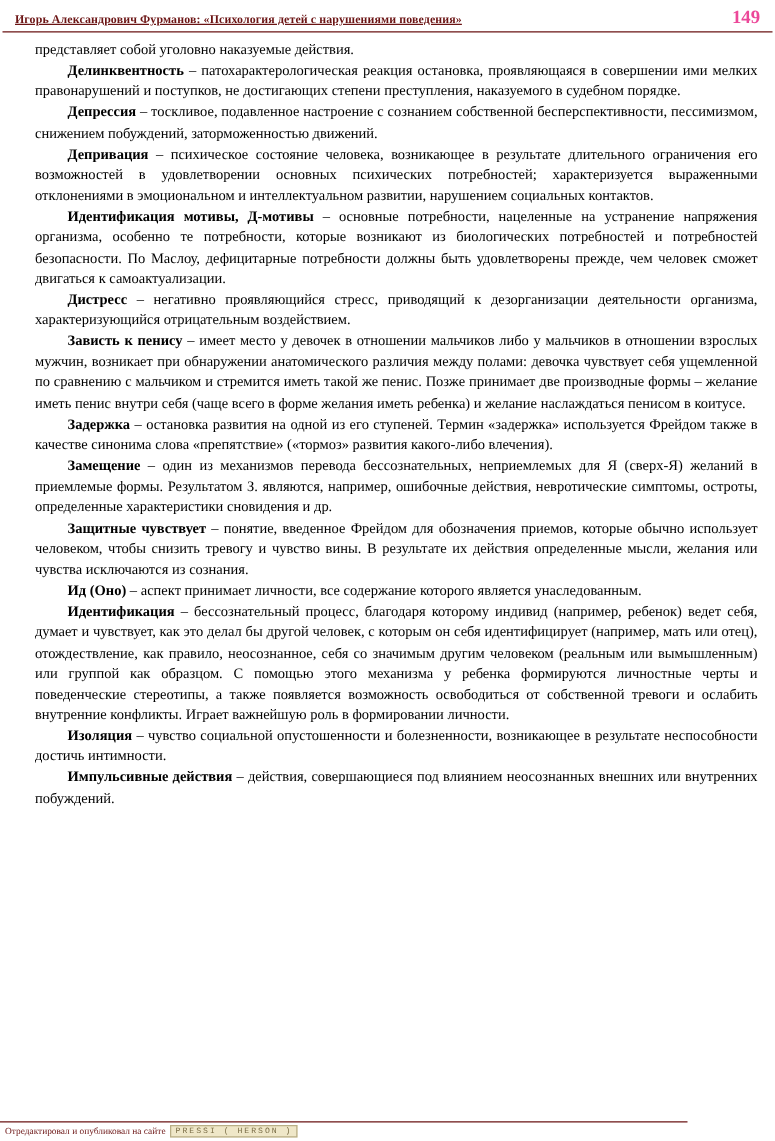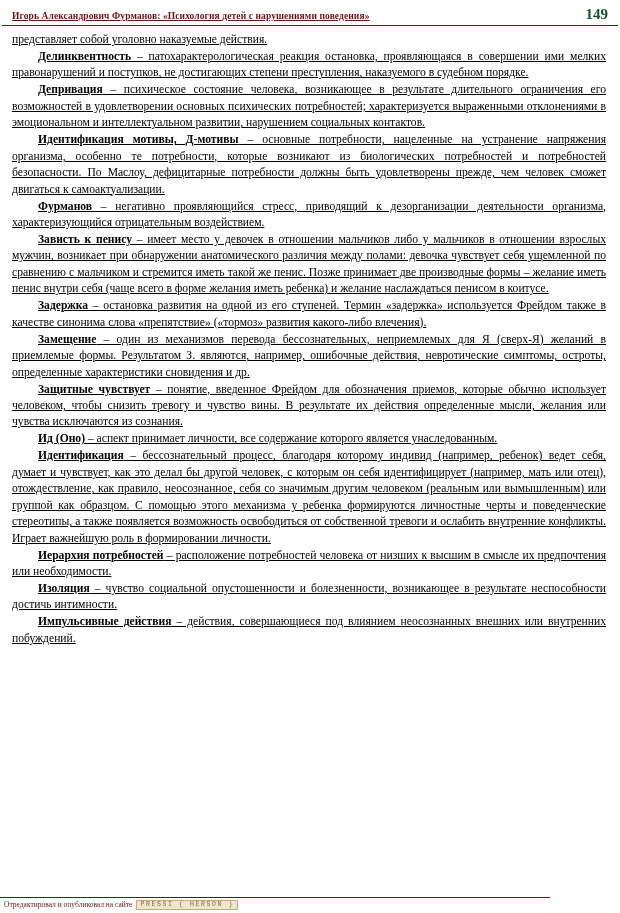--- a/index.html
+++ b/index.html
@@ -36,29 +36,28 @@
     font-weight: bold;
     color: #6b1414;
     letter-spacing: 0.1px;
     line-height: 1.1;
     text-decoration: underline;
   }
   .header-page {
     font-family: "Liberation Serif", serif;
     font-size: 15px;
     font-weight: bold;
-    color: #14532d;
+    color: #ec4899;
     padding-left: 8px;
   }
   .content {
-    padding: 6px 14px 0 12px;
+    padding: 6px 14px 0 28px;
     font-size: 11.6px;
     line-height: 1.42;
     text-align: justify;
-    text-decoration: underline;
   }
   .para {
     margin: 0 0 0.5px 0;
     text-indent: 26px;
     text-align: justify;
     hyphens: auto;
   }
   .para.noindent {
     text-indent: 0;
   }
@@ -102,30 +101,30 @@
 <div class="page">
 
   <div class="header">
     <div class="header-title">Игорь Александрович Фурманов: «Психология детей с нарушениями поведения»</div>
     <div class="header-page">149</div>
   </div>
 
   <div class="content">
       <div class="para noindent"><span>представляет собой уголовно наказуемые действия.</span></div>
       <div class="para"><span class="term">Делинквентность</span><span> – патохарактерологическая реакция остановка, проявляющаяся в совершении ими мелких правонарушений и поступков, не достигающих степени преступления, наказуемого в судебном порядке.</span></div>
+      <div class="para"><span class="term">Депрессия</span><span> – тоскливое, подавленное настроение с сознанием собственной бесперспективности, пессимизмом, снижением побуждений, заторможенностью движений.</span></div>
       <div class="para"><span class="term">Депривация</span><span> – психическое состояние человека, возникающее в результате длительного ограничения его возможностей в удовлетворении основных психических потребностей; характеризуется выраженными отклонениями в эмоциональном и интеллектуальном развитии, нарушением социальных контактов.</span></div>
       <div class="para"><span class="term">Идентификация мотивы, Д-мотивы</span><span>  – основные потребности, нацеленные на устранение напряжения организма, особенно те потребности, которые возникают из биологических потребностей и потребностей безопасности. По Маслоу, дефицитарные потребности должны быть удовлетворены прежде, чем человек сможет двигаться к самоактуализации.</span></div>
-      <div class="para"><span class="term">Фурманов</span><span> – негативно проявляющийся стресс, приводящий к дезорганизации деятельности организма, характеризующийся отрицательным воздействием.</span></div>
+      <div class="para"><span class="term">Дистресс</span><span> – негативно проявляющийся стресс, приводящий к дезорганизации деятельности организма, характеризующийся отрицательным воздействием.</span></div>
       <div class="para"><span class="term">Зависть к пенису</span><span> – имеет место у девочек в отношении мальчиков либо у мальчиков в отношении взрослых мужчин, возникает при обнаружении анатомического различия между полами: девочка чувствует себя ущемленной по сравнению с мальчиком и стремится иметь такой же пенис. Позже принимает две производные формы – желание иметь пенис внутри себя (чаще всего в форме желания иметь ребенка) и желание наслаждаться пенисом в коитусе.</span></div>
       <div class="para"><span class="term">Задержка</span><span> – остановка развития на одной из его ступеней. Термин «задержка» используется Фрейдом также в качестве синонима слова «препятствие» («тормоз» развития какого-либо влечения).</span></div>
       <div class="para"><span class="term">Замещение</span><span> – один из механизмов перевода бессознательных, неприемлемых для Я (сверх-Я) желаний в приемлемые формы. Результатом З. являются, например, ошибочные действия, невротические симптомы, остроты, определенные характеристики сновидения и др.</span></div>
       <div class="para"><span class="term">Защитные чувствует</span><span> – понятие, введенное Фрейдом для обозначения приемов, которые обычно использует человеком, чтобы снизить тревогу и чувство вины. В результате их действия определенные мысли, желания или чувства исключаются из сознания.</span></div>
       <div class="para"><span class="term">Ид (Оно)</span><span> – аспект принимает личности, все содержание которого является унаследованным.</span></div>
       <div class="para"><span class="term">Идентификация</span><span> – бессознательный процесс, благодаря которому индивид (например, ребенок) ведет себя, думает и чувствует, как это делал бы другой человек, с которым он себя идентифицирует (например, мать или отец), отождествление, как правило, неосознанное, себя со значимым другим человеком (реальным или вымышленным) или группой как образцом. С помощью этого механизма у ребенка формируются личностные черты и поведенческие стереотипы, а также появляется возможность освободиться от собственной тревоги и ослабить внутренние конфликты. Играет важнейшую роль в формировании личности.</span></div>
-      <div class="para"><span class="term">Иерархия потребностей</span><span> – расположение потребностей человека от низших к высшим в смысле их предпочтения или необходимости.</span></div>
       <div class="para"><span class="term">Изоляция</span><span> – чувство социальной опустошенности и болезненности, возникающее в результате неспособности достичь интимности.</span></div>
       <div class="para"><span class="term">Импульсивные действия</span><span> – действия, совершающиеся под влиянием неосознанных внешних или внутренних побуждений.</span></div>
     </div>
 
   <div class="footer">
     <div class="footer-inner">
       <span class="footer-text">Отредактировал и опубликовал на сайте</span>
       <span class="footer-mark">PRESSI ( HERSON )</span>
     </div>
   </div>

